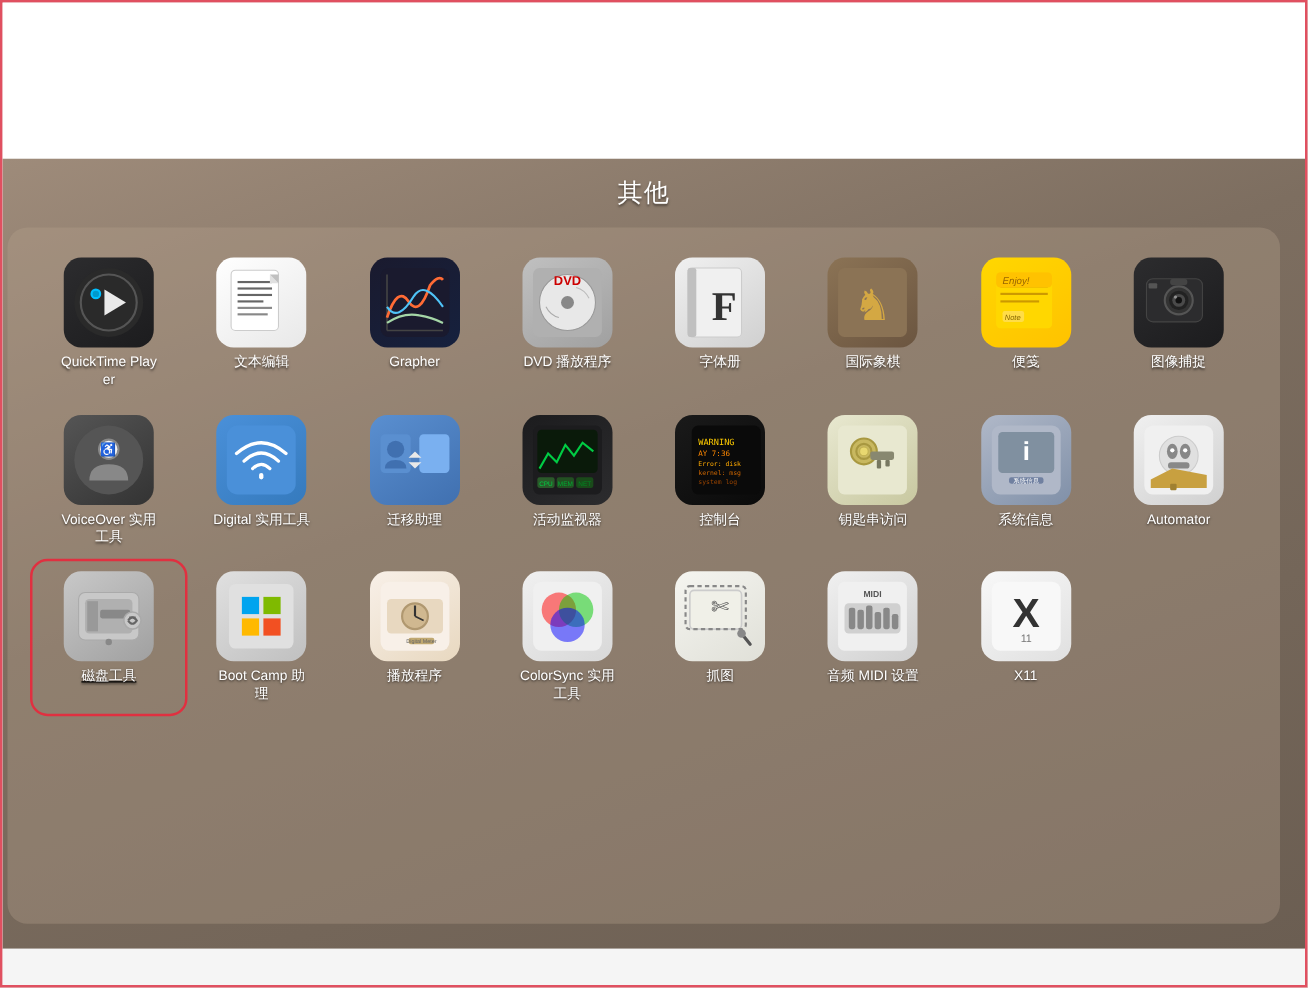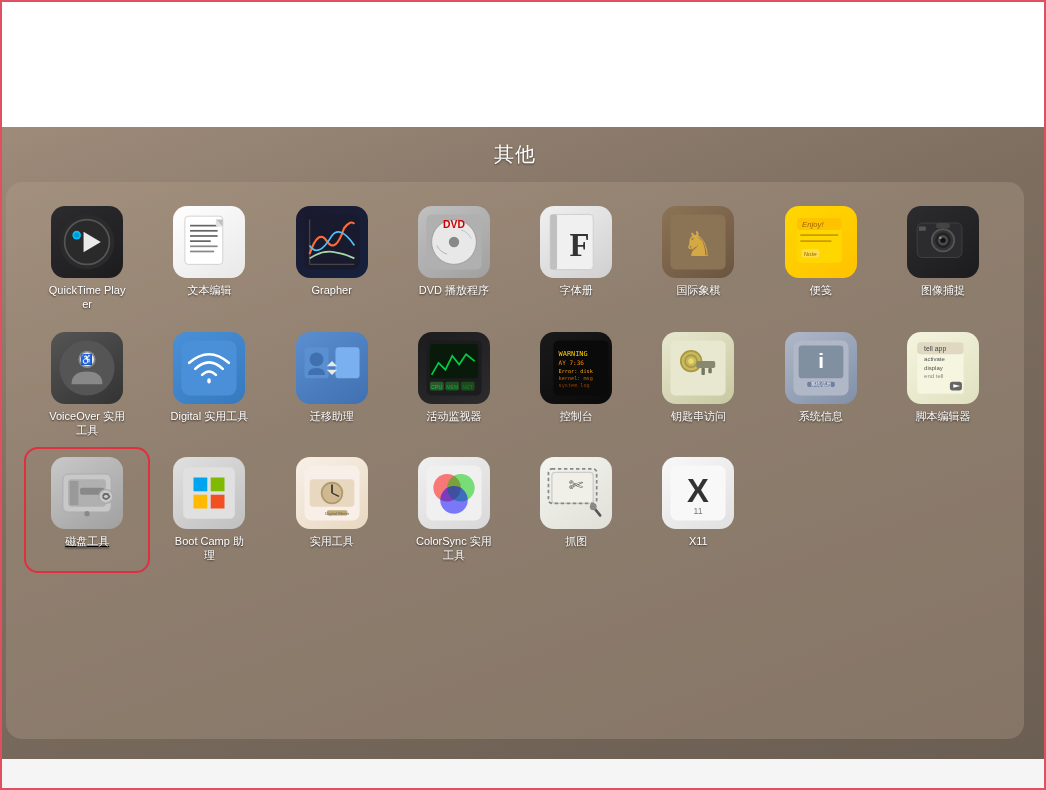--- a/index.html
+++ b/index.html
@@ -369,33 +369,34 @@
         <rect x="4" y="4" width="64" height="64" rx="8" fill="#b0b8c8"></rect>
         <rect x="10" y="10" width="52" height="38" rx="4" fill="#8090a0"></rect>
         <text x="36" y="36" text-anchor="middle" font-size="24" font-weight="bold" fill="white">i</text>
         <rect x="20" y="52" width="32" height="6" rx="2" fill="#7080a0"></rect>
         <text x="36" y="57" text-anchor="middle" font-size="6" fill="white">系统信息</text>
       </svg>
           </div>
           <div class="app-label">系统信息</div>
         </div>
         <div class="app-item">
-          <div class="app-icon icon-scripteditor">
-            <svg viewBox="0 0 72 72" width="62" height="62">
-        <rect x="6" y="6" width="54" height="60" rx="4" fill="#f5f5e0"></rect>
-        <rect x="6" y="6" width="54" height="14" rx="4" fill="#e0d8c0"></rect>
-        <text x="14" y="16" font-size="8" fill="#444">tell app</text>
-        <text x="14" y="28" font-size="7" fill="#555">  activate</text>
-        <text x="14" y="38" font-size="7" fill="#555">  display</text>
-        <text x="14" y="48" font-size="7" fill="#888">end tell</text>
-        <rect x="44" y="52" width="14" height="10" rx="3" fill="#666"></rect>
-        <polygon points="48,55 56,57 48,59" fill="white"></polygon>
-      </svg>
-          </div>
-          <div class="app-label">脚本编辑器</div>
+          <div class="app-icon icon-automator">
+            <svg viewBox="0 0 72 72" width="62" height="62">
+        <rect x="4" y="4" width="64" height="64" rx="8" fill="#f0f0f0"></rect>
+        <circle cx="36" cy="32" r="18" fill="#e0e0e0" stroke="#ccc" stroke-width="1"></circle>
+        <ellipse cx="30" cy="28" rx="5" ry="7" fill="#888"></ellipse>
+        <ellipse cx="42" cy="28" rx="5" ry="7" fill="#888"></ellipse>
+        <rect x="26" y="38" width="20" height="6" rx="3" fill="#888"></rect>
+        <circle cx="30" cy="27" r="2" fill="white"></circle>
+        <circle cx="42" cy="27" r="2" fill="white"></circle>
+        <path d="M10 54 L30 44 L62 50 L62 62 L10 62 Z" fill="#c8a040"></path>
+        <rect x="28" y="58" width="6" height="6" rx="1" fill="#a08030"></rect>
+      </svg>
+          </div>
+          <div class="app-label">Automator</div>
         </div>
         <div class="app-item selected">
           <div class="app-icon icon-diskutil">
             <svg viewBox="0 0 72 72" width="62" height="62">
         <rect x="8" y="14" width="56" height="44" rx="6" fill="#c8c8c8" stroke="#aaa" stroke-width="1"></rect>
         <rect x="14" y="20" width="44" height="32" rx="4" fill="#b0b0b0"></rect>
         <rect x="16" y="22" width="10" height="28" fill="#999"></rect>
         <rect x="28" y="30" width="28" height="8" rx="2" fill="#888"></rect>
         <circle cx="58" cy="40" r="8" fill="#c8c8c8" stroke="#aaa" stroke-width="1.5"></circle>
         <path d="M54 40 Q58 34 62 40 Q58 46 54 40" fill="none" stroke="#666" stroke-width="2"></path>
@@ -422,21 +423,21 @@
             <svg viewBox="0 0 72 72" width="62" height="62">
         <rect x="4" y="4" width="64" height="64" rx="8" fill="#f8f0e8"></rect>
         <rect x="10" y="20" width="52" height="32" rx="4" fill="#e8d8c0"></rect>
         <circle cx="36" cy="36" r="12" fill="#d0b890" stroke="#b09870" stroke-width="2"></circle>
         <line x1="36" y1="36" x2="36" y2="26" stroke="#333" stroke-width="2"></line>
         <line x1="36" y1="36" x2="44" y2="40" stroke="#333" stroke-width="1.5"></line>
         <rect x="30" y="56" width="24" height="6" rx="2" fill="#c0a870"></rect>
         <text x="42" y="61" text-anchor="middle" font-size="5" fill="#666">Digital Meter</text>
       </svg>
           </div>
-          <div class="app-label">实用工具</div>
+          <div class="app-label">播放程序</div>
         </div>
         <div class="app-item">
           <div class="app-icon icon-colorsync">
             <svg viewBox="0 0 72 72" width="62" height="62">
         <rect x="4" y="4" width="64" height="64" rx="8" fill="#f0f0f0"></rect>
         <circle cx="28" cy="30" r="16" fill="rgba(255,0,0,0.5)"></circle>
         <circle cx="44" cy="30" r="16" fill="rgba(0,200,0,0.5)"></circle>
         <circle cx="36" cy="44" r="16" fill="rgba(0,0,255,0.5)"></circle>
       </svg>
           </div>
@@ -448,20 +449,36 @@
         <rect x="8" y="12" width="48" height="36" rx="4" fill="#f0f0e8" stroke="#ccc" stroke-width="1.5"></rect>
         <rect x="4" y="8" width="56" height="40" rx="4" fill="none" stroke="#888" stroke-width="2" stroke-dasharray="4,3"></rect>
         <text x="36" y="34" text-anchor="middle" font-size="20" fill="#555">✄</text>
         <path d="M56 52 L64 62" stroke="#555" stroke-width="3" stroke-linecap="round"></path>
         <circle cx="56" cy="52" r="4" fill="#888"></circle>
       </svg>
           </div>
           <div class="app-label">抓图</div>
         </div>
         <div class="app-item">
+          <div class="app-icon icon-audiomidi">
+            <svg viewBox="0 0 72 72" width="62" height="62">
+        <rect x="4" y="4" width="64" height="64" rx="6" fill="#f0f0f0"></rect>
+        <rect x="10" y="24" width="52" height="28" rx="4" fill="#d0d0d0"></rect>
+        <rect x="14" y="28" width="6" height="20" rx="2" fill="#888"></rect>
+        <rect x="22" y="30" width="6" height="18" rx="2" fill="#888"></rect>
+        <rect x="30" y="26" width="6" height="22" rx="2" fill="#888"></rect>
+        <rect x="38" y="32" width="6" height="16" rx="2" fill="#888"></rect>
+        <rect x="46" y="28" width="6" height="20" rx="2" fill="#888"></rect>
+        <rect x="54" y="34" width="6" height="14" rx="2" fill="#888"></rect>
+        <text x="36" y="18" text-anchor="middle" font-size="8" fill="#555" font-weight="bold">MIDI</text>
+      </svg>
+          </div>
+          <div class="app-label">音频 MIDI 设置</div>
+        </div>
+        <div class="app-item">
           <div class="app-icon icon-x11">
             <svg viewBox="0 0 72 72" width="62" height="62">
         <rect x="4" y="4" width="64" height="64" rx="8" fill="#f8f8f8"></rect>
         <text x="36" y="46" text-anchor="middle" font-size="38" font-weight="bold" fill="#333" font-family="Arial">X</text>
         <text x="36" y="60" text-anchor="middle" font-size="10" fill="#777" font-family="Arial">11</text>
       </svg>
           </div>
           <div class="app-label">X11</div>
         </div>
       </div>

